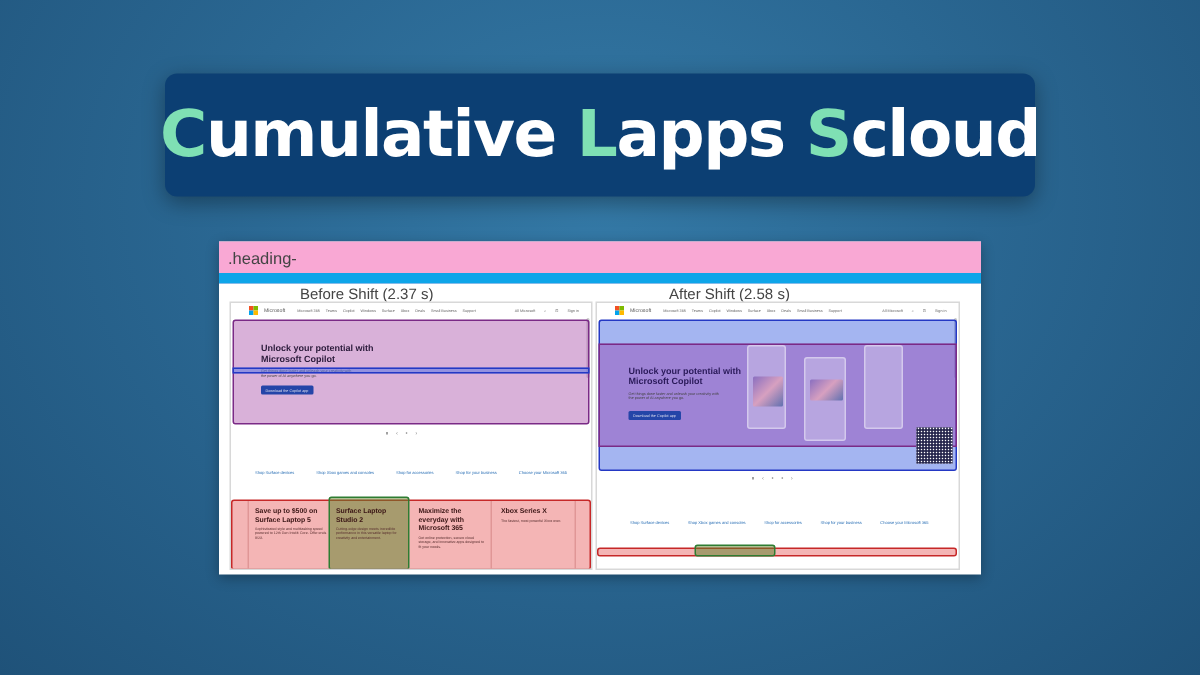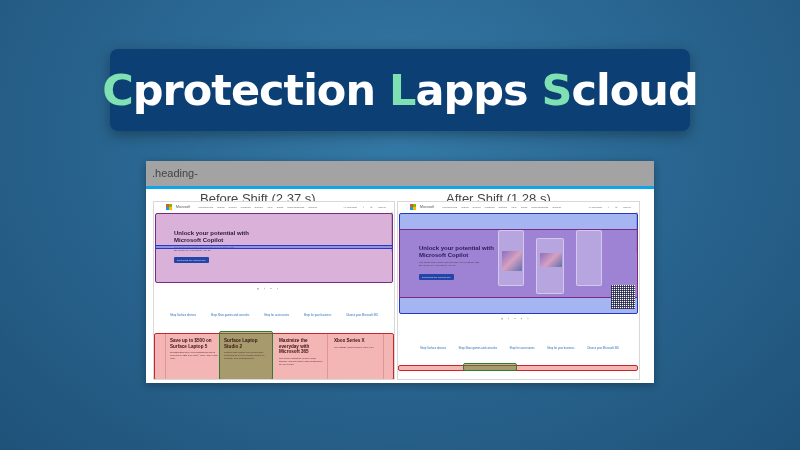--- a/index.html
+++ b/index.html
@@ -19,24 +19,24 @@
     font-family: "DejaVu Sans", sans-serif; font-weight: bold; font-size: 43px;
     color: #ffffff; letter-spacing: -1px; white-space: nowrap;
   }
   .title-text .accent { color: #7fe0b4; }
 
   .panel {
     position: absolute; left: 146px; top: 161px; width: 508px; height: 222px;
     background: #ffffff; box-shadow: 0 2px 8px rgba(0,0,0,0.3);
   }
   .panel-header {
-    height: 28px; background: #a3a3a3; border-bottom: 3px solid #0ea5e9;
+    height: 28px; background: #f9a8d4; border-bottom: 7px solid #0ea5e9;
     padding: 6px 0 0 6px; font-size: 11px; color: #444;
   }
-  .shot-label { position: absolute; font-size: 13px; color: #444; padding-left: 48px; }
+  .shot-label { position: absolute; font-size: 10px; color: #444; padding-left: 48px; }
   .shot {
     position: absolute; background: #fff; border: 1px solid #d8d8d8; overflow: hidden;
   }
   .navbar {
     position: absolute; left: 0; right: 0; top: 0; height: 10px;
     display: flex; align-items: center; padding-left: 12px; gap: 4px;
   }
   .ms-logo { width: 6px; height: 6px; display: grid; grid-template-columns: 3px 3px; grid-template-rows: 3px 3px; }
   .ms-logo i:nth-child(1) { background: #f25022; }
   .ms-logo i:nth-child(2) { background: #7fba00; }
@@ -74,21 +74,21 @@
       repeating-linear-gradient(0deg, rgba(30,30,70,0.8) 0 1px, transparent 1px 2px),
       repeating-linear-gradient(90deg, rgba(30,30,70,0.8) 0 1px, transparent 1px 2px);
   }
   .scrollbar { position: absolute; width: 2px; background: #c8c8c8; border-radius: 1px; }
 </style>
 </head>
 <body>
 
 <div class="title-banner">
   <div class="title-text">
-    <span class="accent">C</span><span style="white-space:pre">protection </span><span class="accent">L</span><span style="white-space:pre">apps </span><span class="accent">S</span><span>cloud</span>
+    <span class="accent">C</span><span style="white-space:pre">umulative </span><span class="accent">L</span><span style="white-space:pre">apps </span><span class="accent">S</span><span>cloud</span>
   </div>
 </div>
 
 <div class="panel">
   <div class="panel-header">.heading-</div>
 
   <div class="shot-label" style="left:6px; top:30px;">Before Shift (2.37 s)</div>
   <div class="shot" style="left:7px; top:40px; width:242px; height:179px;">
     <div class="navbar">
       <div class="ms-logo">
@@ -174,21 +174,21 @@
       <div class="card-desc">Get online protection, secure cloud storage, and innovative apps designed to fit your needs.</div>
     </div>
     <div class="card" style="left:180px; top:136px; width:46px;">
       <div class="card-title">
           <div>Xbox Series X</div>
         </div>
       <div class="card-desc">The fastest, most powerful Xbox ever.</div>
     </div>
   </div>
 
-  <div class="shot-label" style="left:252px; top:30px;">After Shift (1.28 s)</div>
+  <div class="shot-label" style="left:252px; top:30px;">After Shift (2.58 s)</div>
   <div class="shot" style="left:251px; top:40px; width:243px; height:179px;">
     <div class="navbar">
       <div class="ms-logo">
           <i></i>
           <i></i>
           <i></i>
           <i></i>
         </div>
       <span class="ms-word">Microsoft</span>
       <span class="nav-item">Microsoft 365</span>

